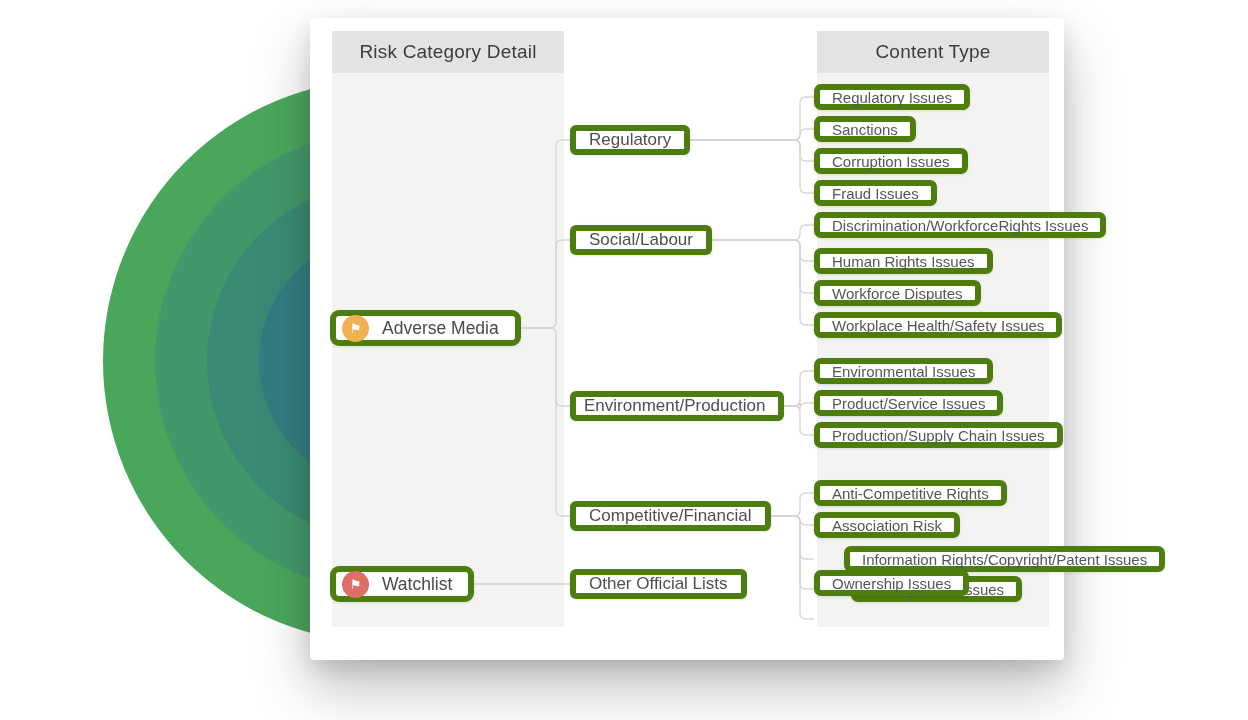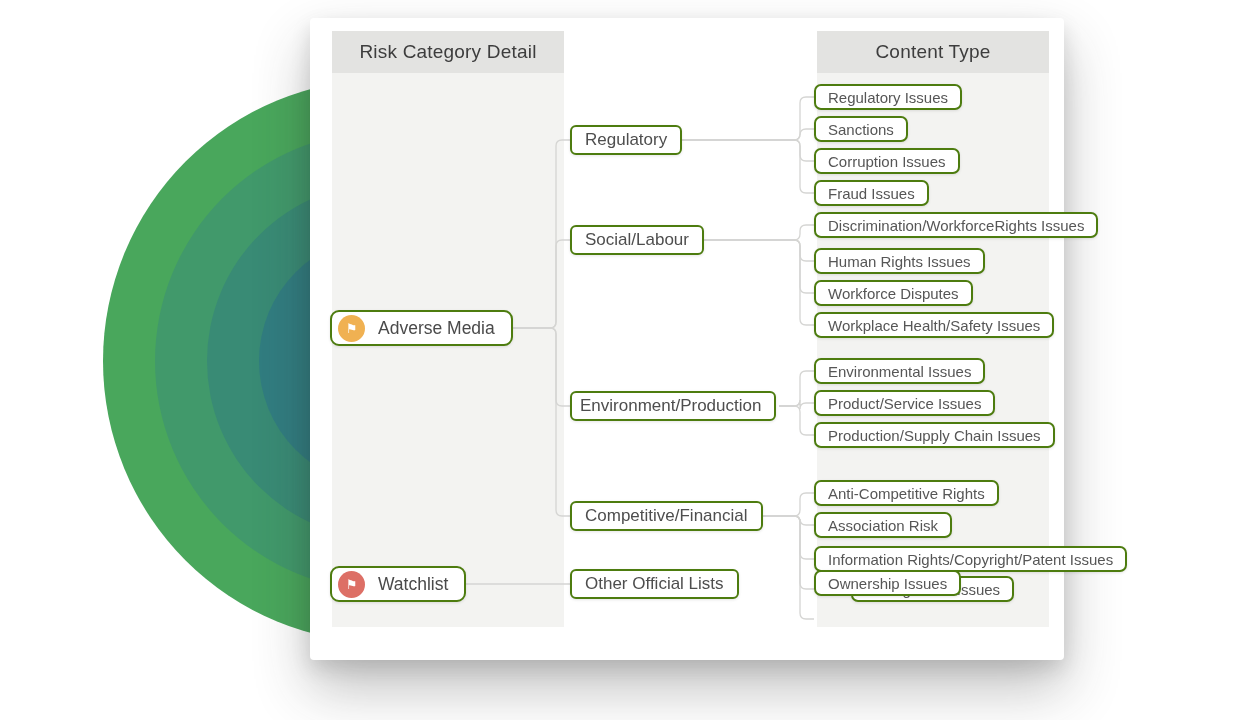--- a/index.html
+++ b/index.html
@@ -42,21 +42,21 @@
     position: absolute; left: 0; top: 0;
     width: 754px; height: 642px;
     overflow: visible; z-index: 2;
   }
   .edges path { fill: none; stroke: #d5d5d3; stroke-width: 1.3px; }
 
   #nodes-layer { position: absolute; left: 0; top: 0; width: 754px; height: 642px; z-index: 3; }
   .node {
     position: absolute;
     background: #ffffff;
-    border: 2px solid #4d7c0f;
+    border: 6px solid #4d7c0f;
     box-shadow: 0 1px 3px rgba(0,0,0,0.10);
     display: flex; align-items: center;
     white-space: nowrap; box-sizing: border-box;
     z-index: 3;
   }
   .node-risk {
     height: 36px; border-radius: 9px;
     padding: 0 16px 0 6px; gap: 13px;
     font-size: 17.5px; color: #4a4a4a;
   }
@@ -176,21 +176,21 @@
       </div>
       <div class="node node-content" style="left: 504px; top: 404px;">
         <span>Production/Supply Chain Issues</span>
       </div>
       <div class="node node-content" style="left: 504px; top: 462px;">
         <span>Anti-Competitive Rights</span>
       </div>
       <div class="node node-content" style="left: 504px; top: 494px;">
         <span>Association Risk</span>
       </div>
-      <div class="node node-content" style="left: 504px; top: 528px;">
+      <div class="node node-content" style="left: 534px; top: 528px;">
         <span>Information Rights/Copyright/Patent Issues</span>
       </div>
       <div class="node node-content" style="left: 504px; top: 558px; margin-left: 37px;">
         <span>Management Issues</span>
       </div>
       <div class="node node-content" style="left: 504px; top: 552px;">
         <span>Ownership Issues</span>
       </div>
     </div>
 

